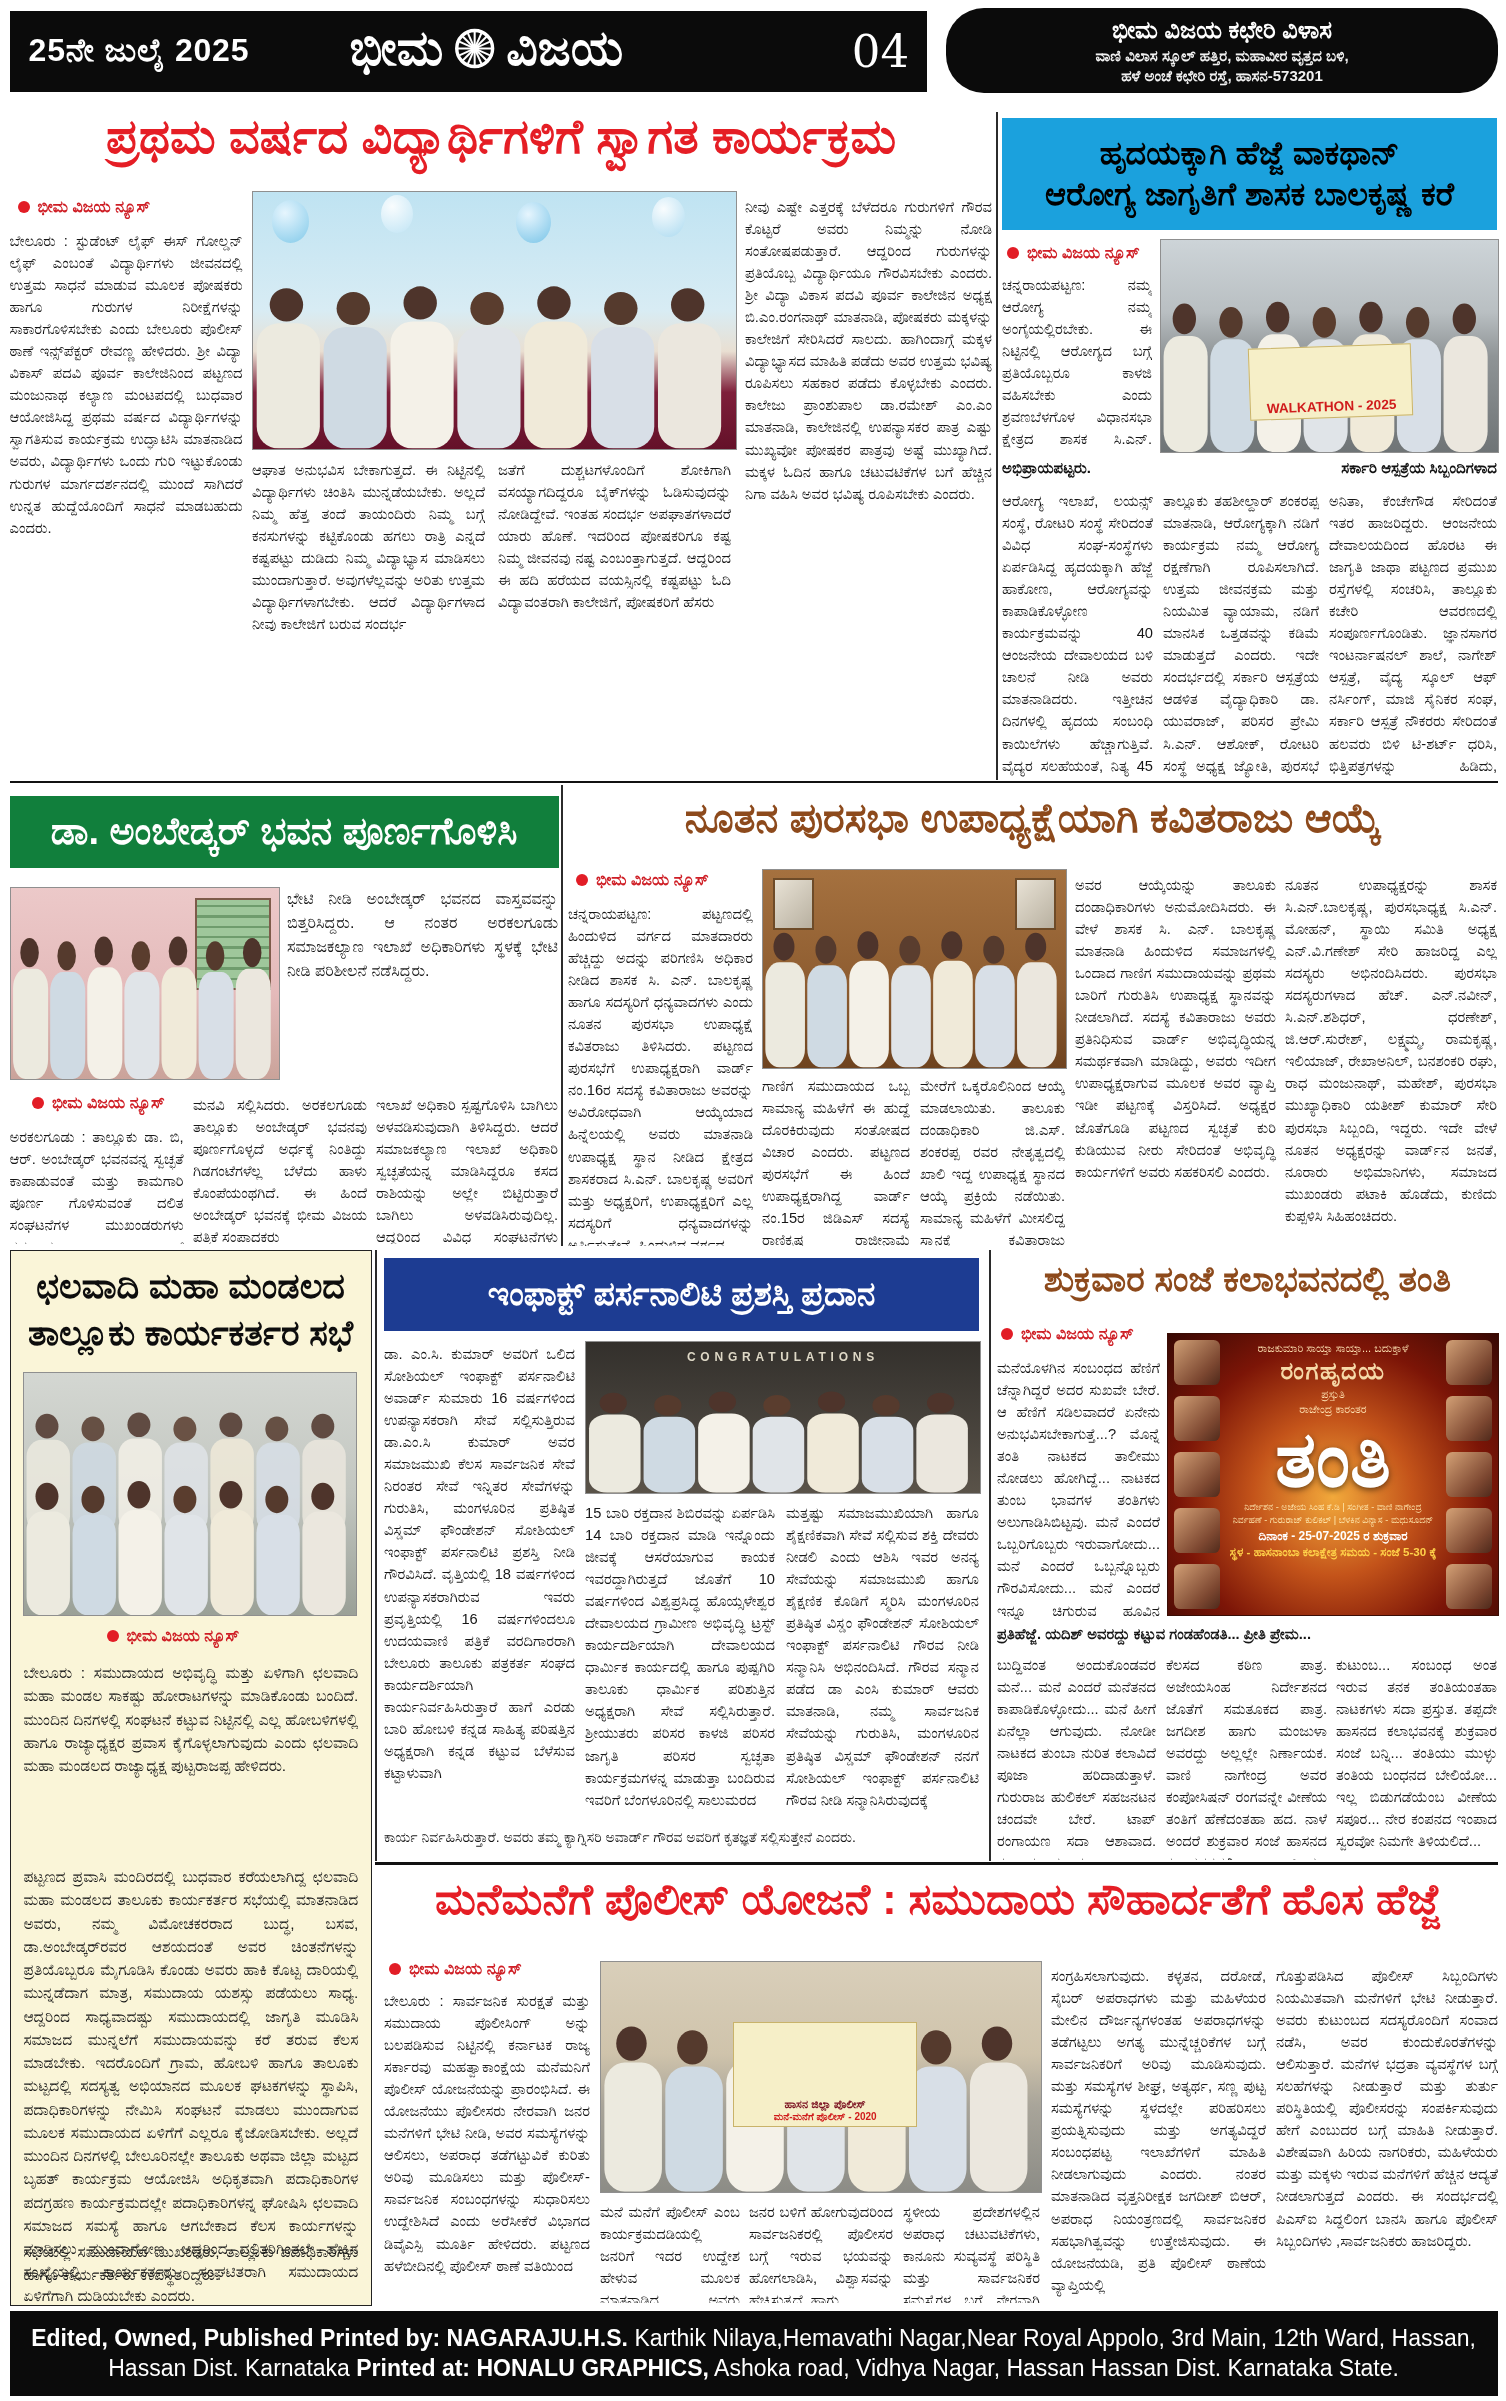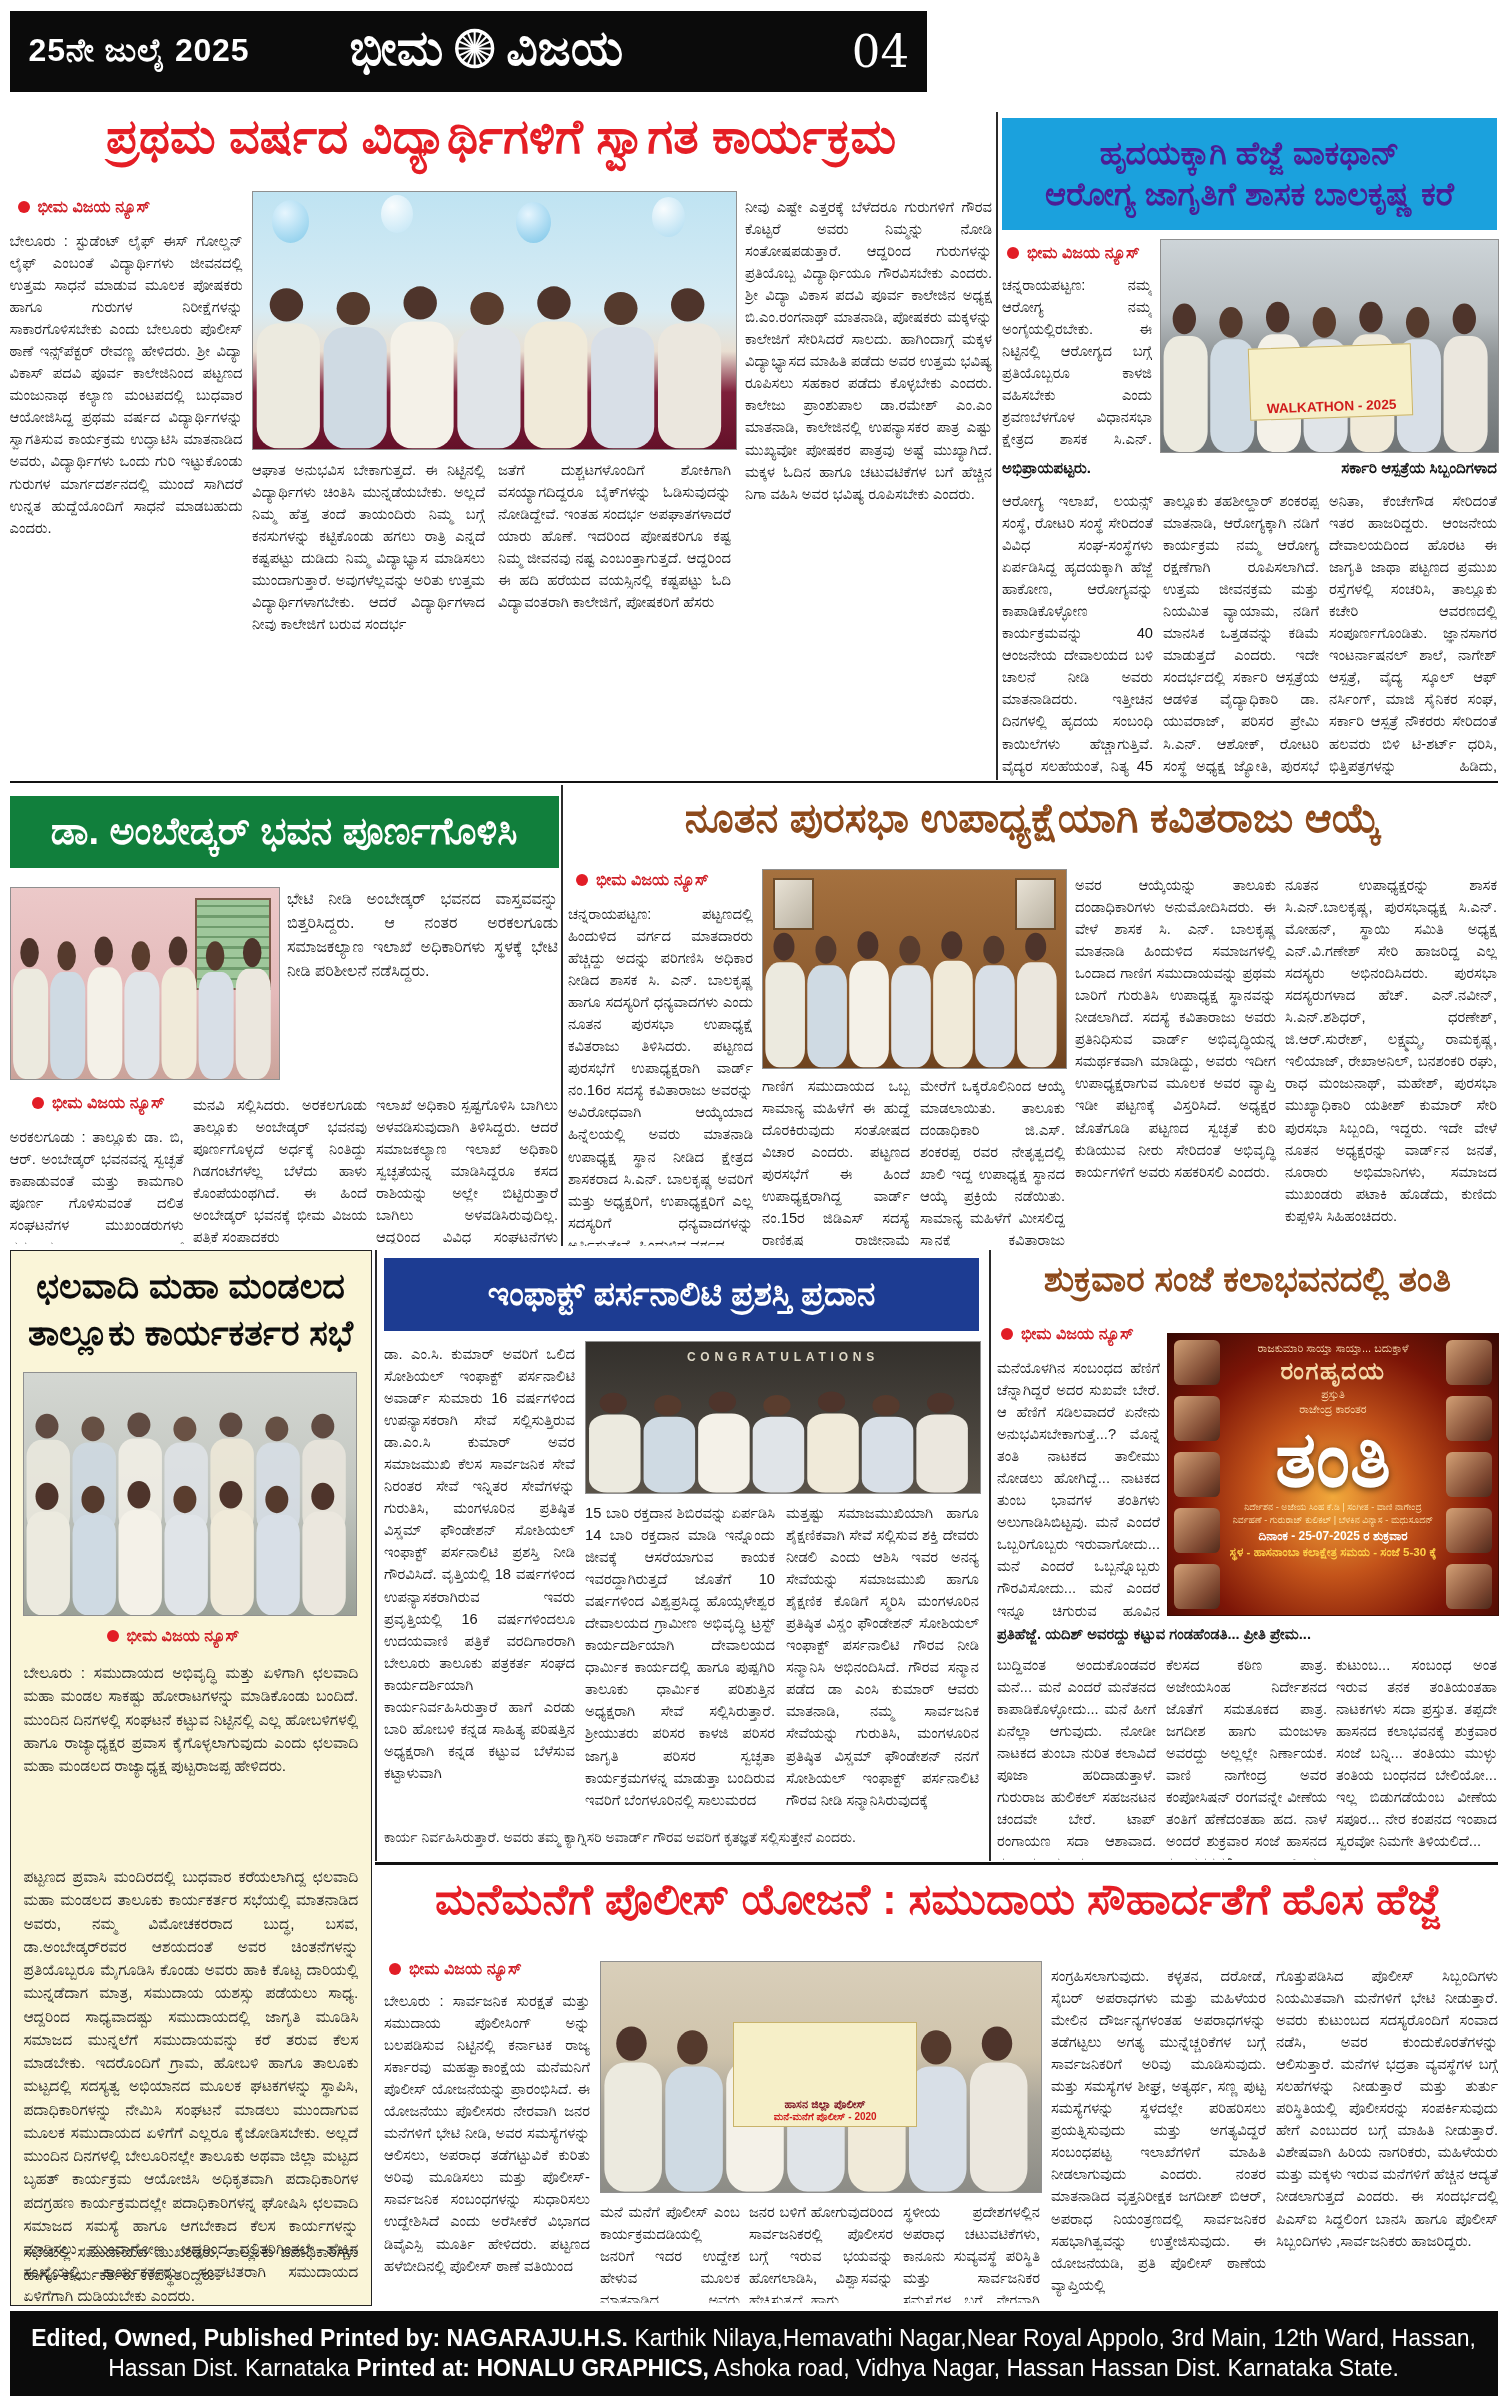--- a/index.html
+++ b/index.html
@@ -19,21 +19,21 @@
   .col{position:absolute;font-size:14.7px;line-height:1.5;text-align:justify;overflow:hidden;color:#161616;}
   .byline{position:absolute;display:flex;align-items:center;gap:8px;color:#cf1f26;font-weight:bold;font-size:16px;}
   .dot{width:12px;height:12px;border-radius:50%;background:#e21d26;flex:0 0 auto;}
   .vline{position:absolute;width:1.6px;background:#2b2b2b;}
   .hline{position:absolute;height:2.4px;background:#111;}
   .photo{position:absolute;overflow:hidden;border:0.8px solid #8f8f8f;}
   .crowd{position:absolute;bottom:0;left:0;width:100%;height:66%;}
   
   .h-red{position:absolute;color:#e51e25;font-weight:800;text-align:center;line-height:1.05;}
   .h-brown{position:absolute;color:#8d4a1c;font-weight:800;text-align:center;line-height:1.05;}
-  .box-blue{position:absolute;background:#1ba1dd;color:#4c1d95;display:flex;flex-direction:column;justify-content:center;align-items:center;gap:4.8px;}
+  .box-blue{position:absolute;background:#1ba1dd;color:#000000;display:flex;flex-direction:column;justify-content:center;align-items:center;gap:4.8px;}
   .box-blue .hl{font-size:32px;font-weight:800;line-height:1.15;}
   .box-green{position:absolute;background:#117f3c;color:#fff;display:flex;justify-content:center;align-items:center;}
   .box-green .hl{font-size:38px;font-weight:800;}
   .box-navy{position:absolute;background:#1d3c92;color:#fff;display:flex;justify-content:center;align-items:center;}
   .box-navy .hl{font-size:33px;font-weight:800;}
   .cream{position:absolute;background:#faf5d8;border:1.6px solid #222;}
   .cream .hl{position:absolute;left:0;right:0;top:11px;text-align:center;color:#0d0d0d;font-weight:800;font-size:35px;line-height:1.35;}
   .capline{position:absolute;font-size:15px;font-weight:bold;color:#111;display:flex;justify-content:space-between;overflow:hidden;}
   
   .ph-welcome{background:linear-gradient(180deg,#bfe3f2 0%,#d8ecf4 46%,#e9dfd2 62%,#7e1f3a 78%,#641129 100%);}
@@ -110,20 +110,25 @@
     <div class="topdate">25ನೇ ಜುಲೈ 2025</div>
     <div class="masthead">
       <span class="word">ಭೀಮ</span>
       <svg width="41" height="41" viewBox="0 0 48 48">
           <use href="#wheel"></use>
         </svg>
       <span class="word">ವಿಜಯ</span>
     </div>
     <div class="pageno">04</div>
   </div>
+  <div class="addrbox">
+    <div class="t">ಭೀಮ ವಿಜಯ ಕಛೇರಿ ವಿಳಾಸ</div>
+    <div class="l">ವಾಣಿ ವಿಲಾಸ ಸ್ಕೂಲ್ ಹತ್ತಿರ, ಮಹಾವೀರ ವೃತ್ತದ ಬಳಿ,</div>
+    <div class="l">ಹಳೆ ಅಂಚೆ ಕಛೇರಿ ರಸ್ತೆ, ಹಾಸನ-573201</div>
+  </div>
 
   <div class="h-red" style="left:9.6px;top:112px;width:983px;height:88px;font-size:48px;">ಪ್ರಥಮ ವರ್ಷದ ವಿದ್ಯಾರ್ಥಿಗಳಿಗೆ ಸ್ವಾಗತ ಕಾರ್ಯಕ್ರಮ</div>
   <div class="byline" style="left:17.5px;top:198px;">
     <span class="dot"></span>
     <span>ಭೀಮ ವಿಜಯ ನ್ಯೂಸ್</span>
   </div>
   <div class="col" style="left:9.6px;top:230px;width:233px;height:550px;">ಬೇಲೂರು : ಸ್ಟುಡೆಂಟ್ ಲೈಫ್ ಈಸ್ ಗೋಲ್ಡನ್ ಲೈಫ್ ಎಂಬಂತೆ ವಿದ್ಯಾರ್ಥಿಗಳು ಜೀವನದಲ್ಲಿ ಉತ್ತಮ ಸಾಧನೆ ಮಾಡುವ ಮೂಲಕ ಪೋಷಕರು ಹಾಗೂ ಗುರುಗಳ ನಿರೀಕ್ಷೆಗಳನ್ನು ಸಾಕಾರಗೊಳಿಸಬೇಕು ಎಂದು ಬೇಲೂರು ಪೊಲೀಸ್ ಠಾಣೆ ಇನ್ಸ್‌ಪೆಕ್ಟರ್ ರೇವಣ್ಣ ಹೇಳಿದರು. ಶ್ರೀ ವಿದ್ಯಾ ವಿಕಾಸ್ ಪದವಿ ಪೂರ್ವ ಕಾಲೇಜಿನಿಂದ ಪಟ್ಟಣದ ಮಂಜುನಾಥ ಕಲ್ಯಾಣ ಮಂಟಪದಲ್ಲಿ ಬುಧವಾರ ಆಯೋಜಿಸಿದ್ದ ಪ್ರಥಮ ವರ್ಷದ ವಿದ್ಯಾರ್ಥಿಗಳನ್ನು ಸ್ವಾಗತಿಸುವ ಕಾರ್ಯಕ್ರಮ ಉದ್ಘಾಟಿಸಿ ಮಾತನಾಡಿದ ಅವರು, ವಿದ್ಯಾರ್ಥಿಗಳು ಒಂದು ಗುರಿ ಇಟ್ಟುಕೊಂಡು ಗುರುಗಳ ಮಾರ್ಗದರ್ಶನದಲ್ಲಿ ಮುಂದೆ ಸಾಗಿದರೆ ಉನ್ನತ ಹುದ್ದೆಯೊಂದಿಗೆ ಸಾಧನೆ ಮಾಡಬಹುದು ಎಂದರು.</div>
   <div class="photo ph-welcome" style="left:252px;top:191px;width:483px;height:257px;">
     <div class="balloon" style="left:19px;top:8px;width:37px;height:43px;background:radial-gradient(circle at 35% 30%,#eaf7ff,#79c6e8);"></div>
     <div class="balloon" style="left:128px;top:3.2px;width:32px;height:38px;background:radial-gradient(circle at 35% 30%,#ffffff,#bfe4f5);"></div>

